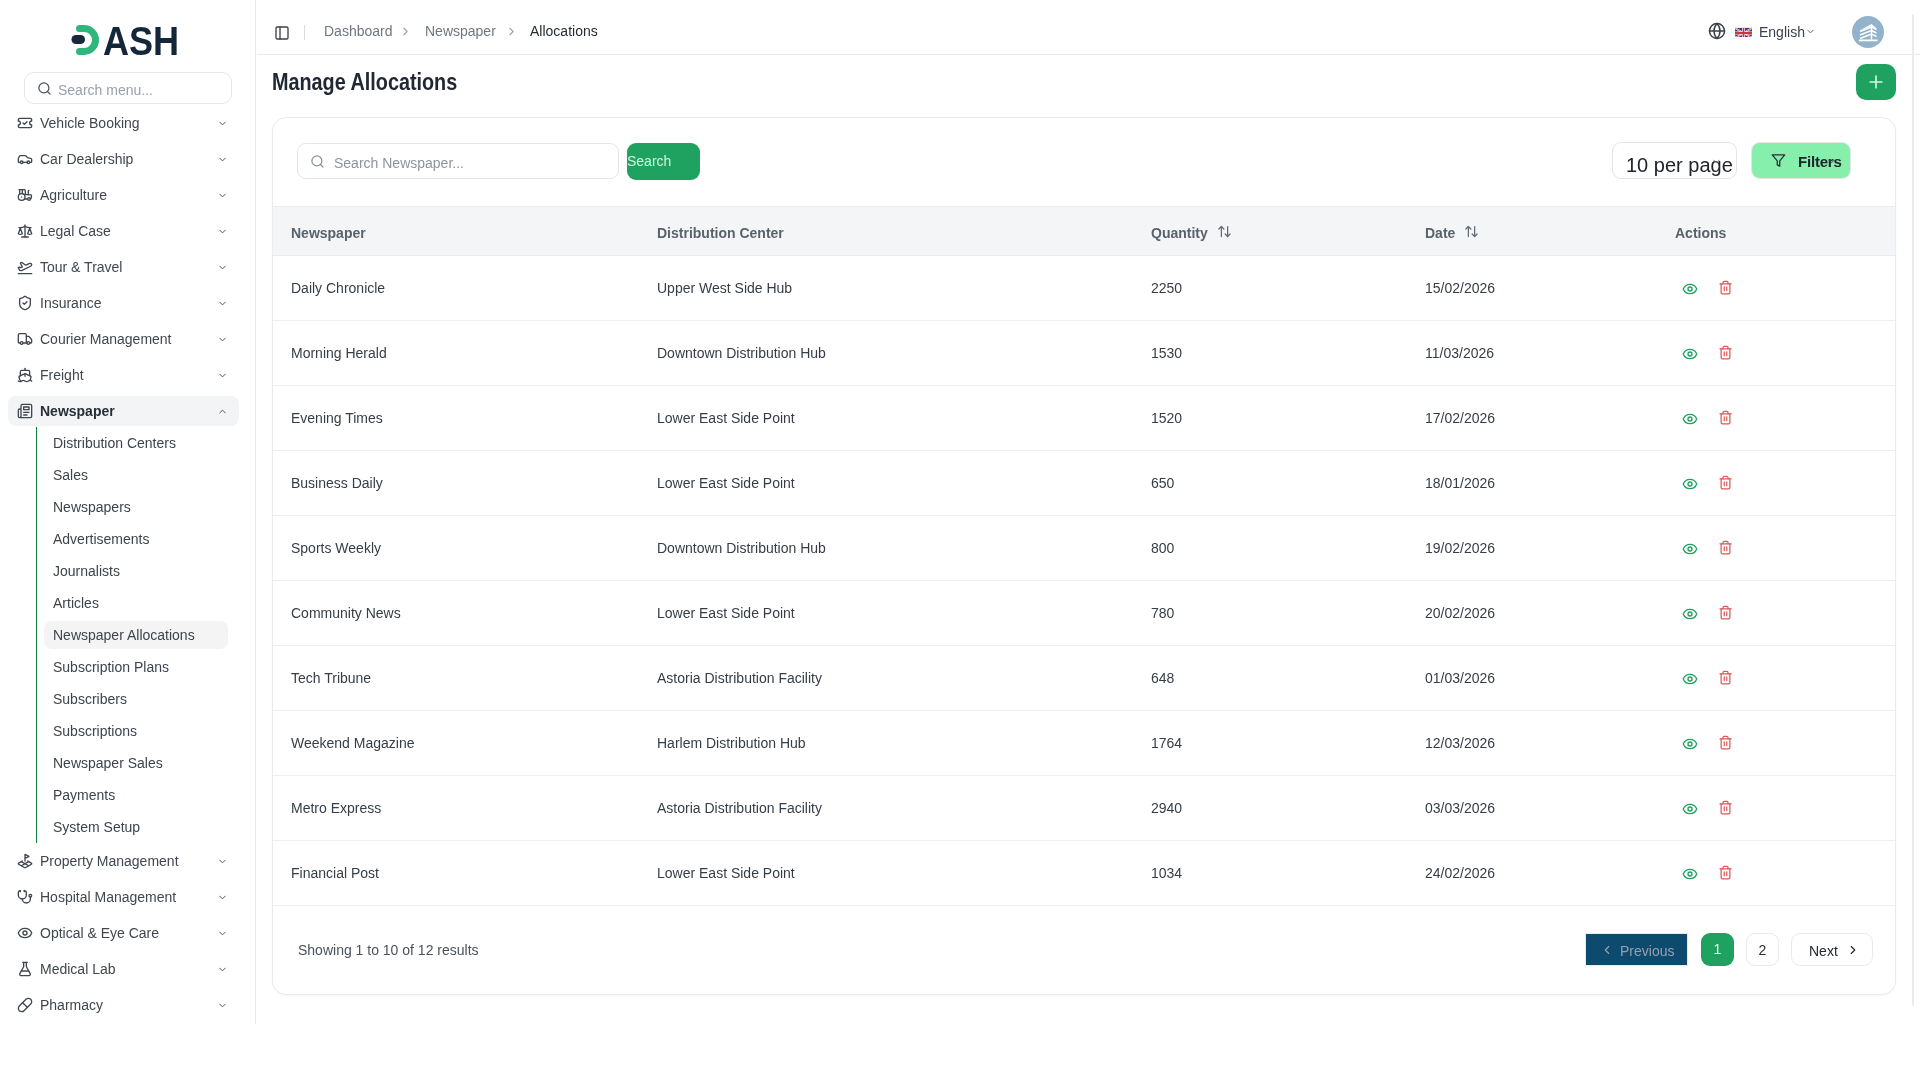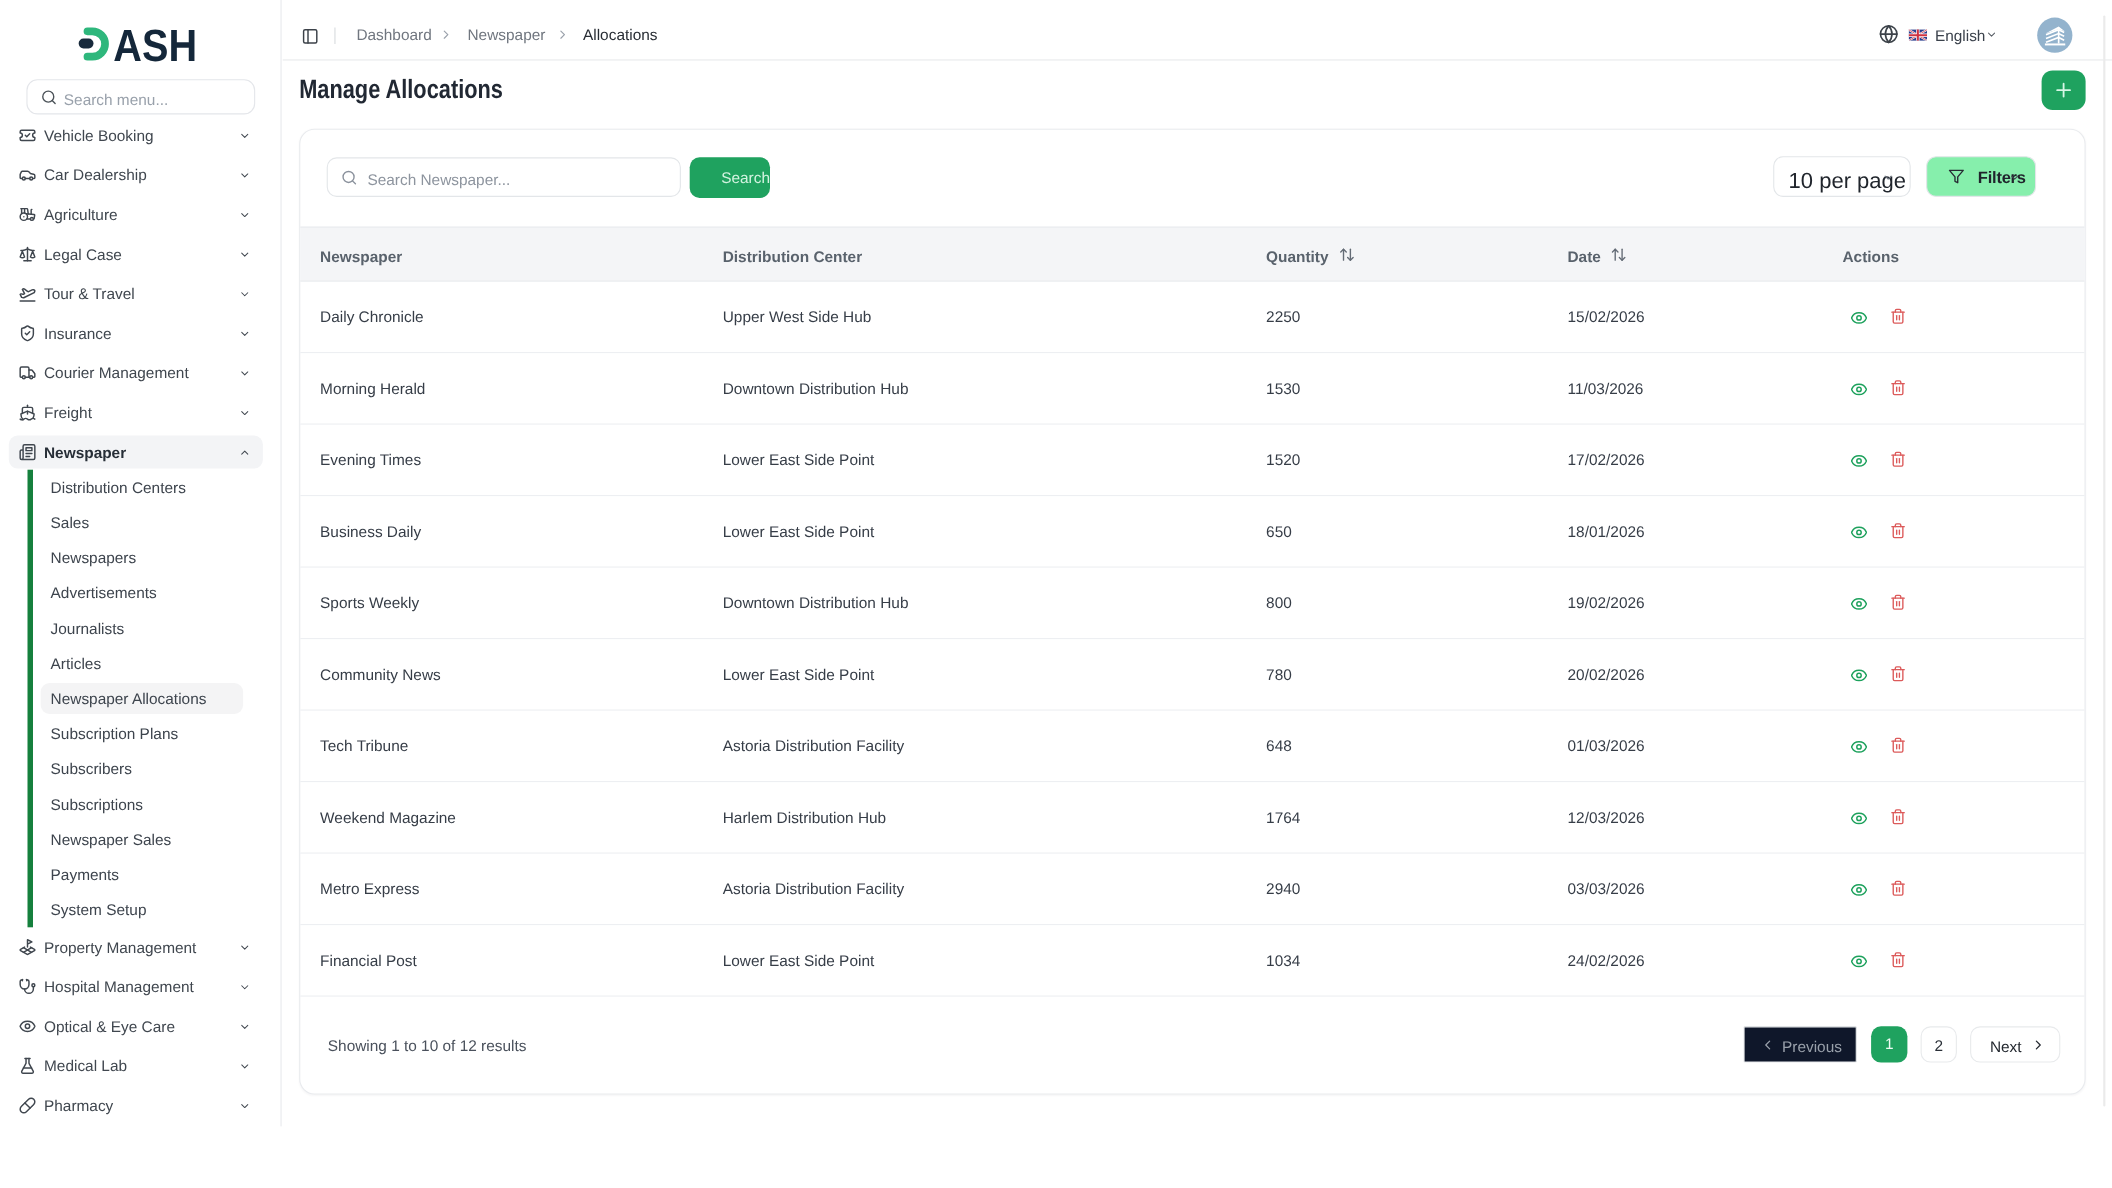--- a/index.html
+++ b/index.html
@@ -12,21 +12,21 @@
 .sbsearch .mag{position:absolute;left:12px;top:8px;color:#4b5258}
 .sbsearch .ph{position:absolute;left:33px;top:9px;font-size:14px;color:#99a1ab}
 .nav{position:absolute;left:8px;top:105px;width:231px;}
 .nitem{position:relative;height:36px;}
 .nbtn{position:absolute;left:0;top:3px;height:30px;width:231px;border-radius:8px;}
 .nitem .icw{position:absolute;left:9px;top:10px;width:16px;height:16px;color:#40474f}
 .nitem .lbl{position:absolute;left:32px;top:10px;font-size:14px;color:#40474f;white-space:nowrap}
 .nitem .chev{position:absolute;right:11px;top:13px;color:#40474f}
 .nitem.act .nbtn{background:#f3f4f6}
 .nitem.act .lbl{font-weight:bold;color:#272e37}
-.submenu{position:relative;margin-left:17px;border-left:5px solid #15803d;margin-top:-2px;width:208px;}
+.submenu{position:relative;margin-left:28px;border-left:1px solid #15803d;margin-top:-2px;width:208px;}
 .sitem{position:relative;height:32px;}
 .sbtn{position:absolute;left:7px;top:2px;height:28px;width:184px;border-radius:8px;}
 .sitem .lbl{position:absolute;left:16px;top:8px;font-size:14px;color:#3d444d;white-space:nowrap}
 .sitem.act .sbtn{background:#f4f4f5}
 
 .topbar{position:absolute;left:257px;top:0;width:1663px;height:55px;background:#fff;border-bottom:1px solid #e8eaec;}
 .tb-panel{position:absolute;left:17px;top:25px;color:#3c4249}
 .tb-div{position:absolute;left:47px;top:25px;width:1px;height:15px;background:#d8dbde}
 .bc{position:absolute;top:23px;font-size:14px;color:#70767f;white-space:nowrap}
 .bc.cur{color:#272c33}
@@ -39,40 +39,40 @@
 
 .pagehead{position:absolute;left:257px;top:56px;width:1663px;height:61px;background:#fff;}
 .pagehead h1{position:absolute;left:15px;top:14px;font-size:24px;line-height:24px;font-weight:bold;color:#212833;transform:scale(.825,1);transform-origin:left center;white-space:nowrap}
 .addbtn{position:absolute;left:1599px;top:8px;width:40px;height:36px;background:#1fa25f;border-radius:10px;color:#d7f6e5}
 .addbtn svg{position:absolute;left:10px;top:8px}
 
 .card{position:absolute;left:272px;top:117px;width:1624px;height:878px;background:#fff;border:1px solid #e9ebee;border-radius:14px;box-shadow:0 1px 2px rgba(16,24,40,.04);}
 .inp{position:absolute;left:24px;top:25px;width:322px;height:36px;border:1px solid #e3e6e9;border-radius:9px;background:#fff}
 .inp .mag{position:absolute;left:12px;top:10px;color:#8a919c}
 .inp .ph{position:absolute;left:36px;top:11px;font-size:14px;color:#8d949e}
-.sbtn2{position:absolute;left:354px;top:25px;width:73px;height:37px;background:#1fa25f;border-radius:9px;color:#d3f3e0;font-size:14px;text-align:right;line-height:37px}
+.sbtn2{position:absolute;left:354px;top:25px;width:73px;height:37px;background:#1fa25f;border-radius:9px;color:#d3f3e0;font-size:14px;text-align:left;line-height:37px}
 .selpp{position:absolute;left:1339px;top:24px;width:125px;height:37px;border:1px solid #e3e6e9;border-radius:9px;background:#fff}
 .selpp .t{position:absolute;left:13px;top:11px;font-size:20px;color:#20252c}
 .selpp .chev{position:absolute;right:14px;top:13px;color:#6f7680}
 .fbtn{position:absolute;left:1478px;top:24px;width:100px;height:37px;border:1px solid #e3e6e9;border-radius:9px;background:#86efac}
 .fbtn .funnel{position:absolute;left:19px;top:10px;color:#272c34}
 .fbtn .t{position:absolute;left:46px;top:10px;font-size:15px;color:#20252c;font-weight:bold;letter-spacing:-.2px}
 .fbtn .chev{position:absolute;right:13px;top:13px;color:#444a52}
 
 .thead{position:absolute;left:0;top:88px;width:1622px;height:50px;background:#f4f5f7;border-top:1px solid #e9ebee;border-bottom:1px solid #e9ebee}
 .th{position:absolute;top:18px;font-size:14px;font-weight:bold;color:#59626c;white-space:nowrap}
 .sorti{position:absolute;top:17px;color:#646c76}
 .trow{position:absolute;left:0;width:1622px;height:65px;border-bottom:1px solid #edeff2}
 .td{position:absolute;top:25px;font-size:14px;line-height:14px;color:#363d47;white-space:nowrap}
 .acteye{position:absolute;left:1409px;top:25px;color:#1da15c}
 .acttrash{position:absolute;left:1445px;top:24px;color:#dc5a5a}
 
 .tfoot{position:absolute;left:0;top:788px;width:1622px;height:90px;}
 .showres{position:absolute;left:25px;top:36px;font-size:14px;color:#4a515c}
-.pgprev{position:absolute;left:1312px;top:27px;width:103px;height:33px;border:1px solid #e8eaec;border-radius:1px;background:#0f172a}
+.pgprev{position:absolute;left:1312px;top:27px;width:103px;height:33px;border:1px solid #e8eaec;border-radius:1px;background:#0c4a6e}
 .pgprev .chev{position:absolute;left:14px;top:9px;color:#9aa1ab}
 .pgprev .t{position:absolute;left:34px;top:9px;font-size:14px;color:#99a0aa}
 .pg1{position:absolute;left:1428px;top:27px;width:33px;height:33px;background:#1fa25f;border-radius:9px;color:#eefbf3;font-size:14px;text-align:center;line-height:33px}
 .pg2{position:absolute;left:1473px;top:27px;width:33px;height:33px;border:1px solid #e8eaec;border-radius:9px;background:#fff;color:#2a3038;font-size:14px;text-align:center;line-height:33px}
 .pgnext{position:absolute;left:1518px;top:27px;width:82px;height:33px;border:1px solid #e8eaec;border-radius:9px;background:#fff}
 .pgnext .t{position:absolute;left:17px;top:9px;font-size:14px;color:#23282f}
 .pgnext .chev{position:absolute;right:12px;top:9px;color:#23282f}
 .scrolline{position:absolute;left:1912px;top:14px;width:2px;height:992px;background:#ebebeb;border-radius:2px}
 </style>
 </head>

